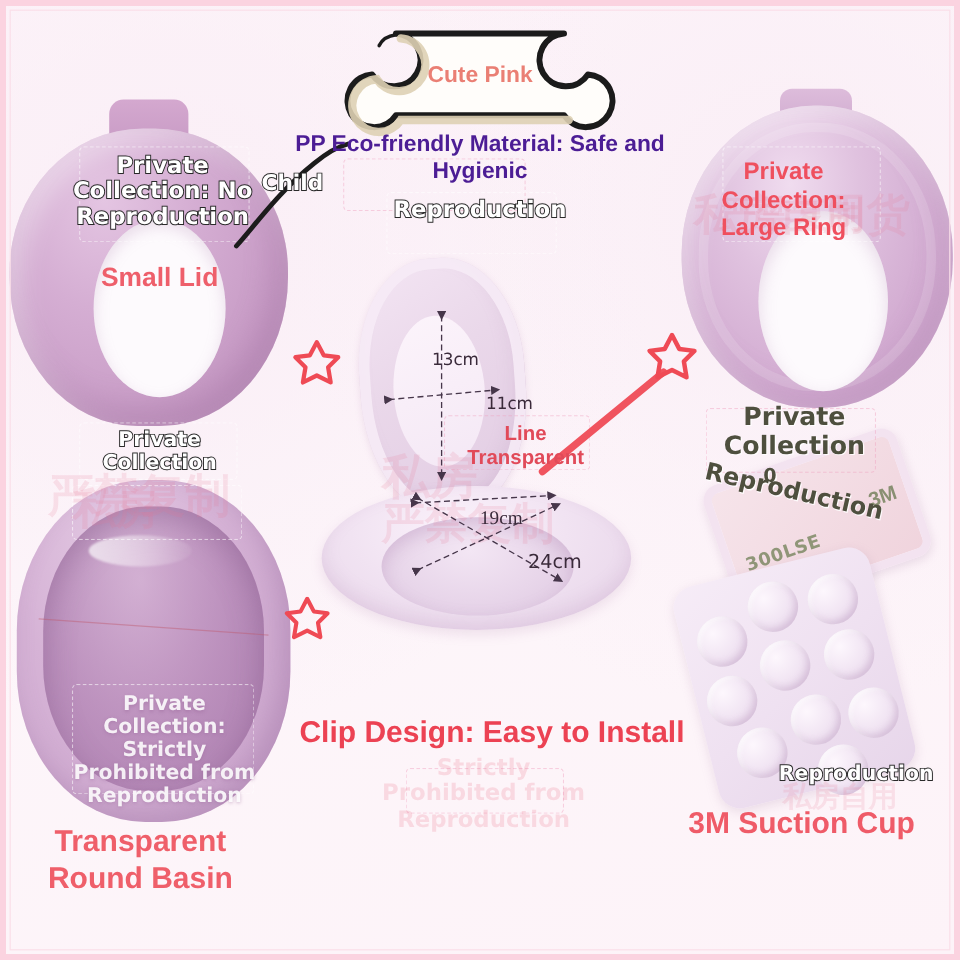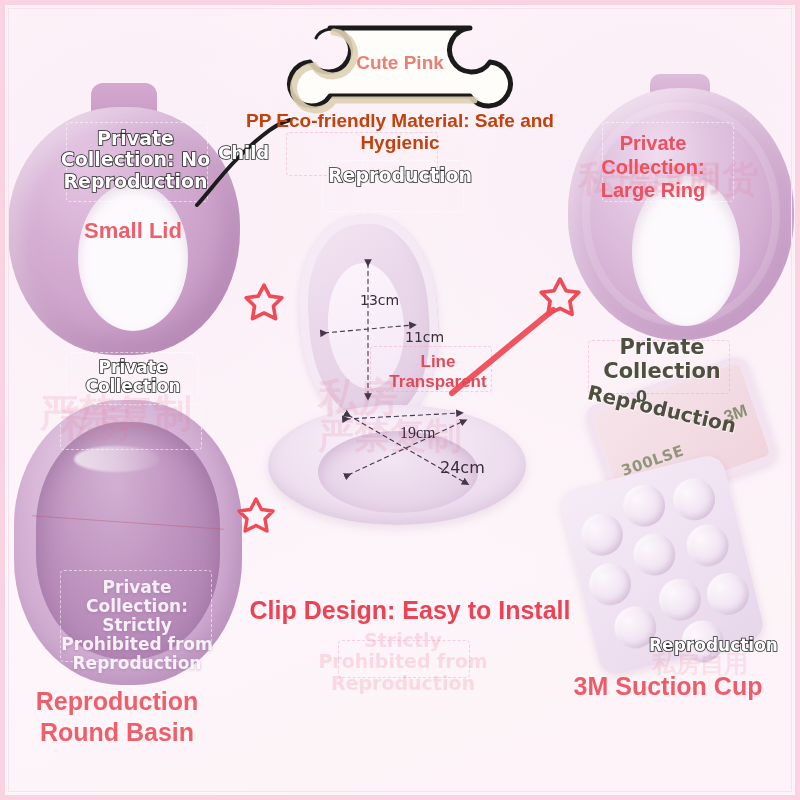--- a/index.html
+++ b/index.html
@@ -204,21 +204,21 @@
     font-family:"Liberation Sans", sans-serif;
   }
 
   
   .cap{
     position:absolute;z-index:40;
     font-family:"Liberation Sans", sans-serif;
     font-weight:bold;color:#ed4a5c;
     text-align:center;line-height:1.18;
   }
-  #cap-material{left:240px;top:110px;width:320px;font-size:19px;color:#c2410c;}
+  #cap-material{left:240px;top:110px;width:320px;font-size:19px;color:#4c1d95;}
   #cap-small-lid{left:58px;top:218px;width:150px;font-size:22px;color:#ee5f6b;}
   #cap-large-ring{left:588px;top:132px;width:130px;font-size:20px;color:#ef4f5e;}
   #cap-line{left:378px;top:352px;width:120px;font-size:17px;color:#e14a59;}
   #cap-clip{left:230px;top:596px;width:360px;font-size:25px;color:#ec4253;}
   #cap-basin{left:12px;top:686px;width:210px;font-size:25px;color:#ef5f6a;line-height:1.22;}
   #cap-3m{left:548px;top:672px;width:240px;font-size:25px;color:#ef5b68;}
 
   
   .wm{
     position:absolute;z-index:45;pointer-events:none;
@@ -383,21 +383,21 @@
       <path d="M44,30 a18,14 0 0 1 14,-9" fill="none" stroke="#1b1b1b" stroke-width="3" stroke-linecap="round"></path>
     </svg>
     <div class="bone-label">Cute Pink</div>
   </div>
 
   <div class="cap" id="cap-material">PP Eco-friendly Material: Safe and Hygienic</div>
   <div class="cap" id="cap-small-lid">Small Lid</div>
   <div class="cap" id="cap-large-ring">Private Collection: Large Ring</div>
   <div class="cap" id="cap-line">Line Transparent</div>
   <div class="cap" id="cap-clip">Clip Design: Easy to Install</div>
-  <div class="cap" id="cap-basin">Reproduction Round Basin</div>
+  <div class="cap" id="cap-basin">Transparent Round Basin</div>
   <div class="cap" id="cap-3m">3M Suction Cup</div>
 
   <div class="wm outline" id="wm-topleft">Private Collection: No Reproduction</div>
   <div class="wm outline" id="wm-child">Child</div>
   <div class="wm outline" id="wm-center-top">Reproduction</div>
   <div class="wm outline" id="wm-midleft">Private Collection</div>
   <div class="wm whiteghost" id="wm-basin">Private Collection: Strictly Prohibited from Reproduction</div>
   <div class="wm dark" id="wm-3m-top">Private Collection</div>
   <div class="wm dark" id="wm-3m-0">0</div>
   <div class="wm dark" id="wm-3m-repro">Reproduction</div>

